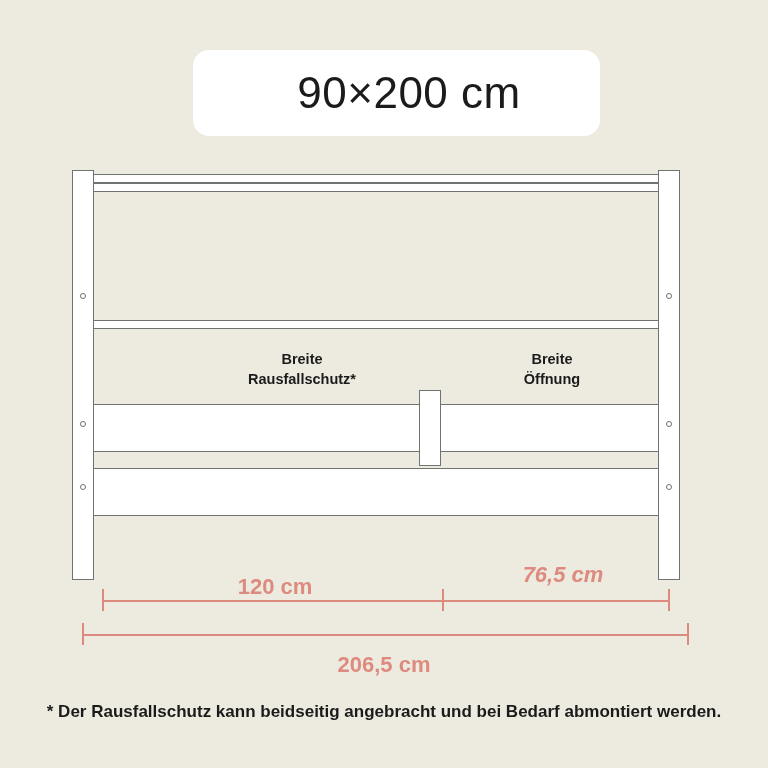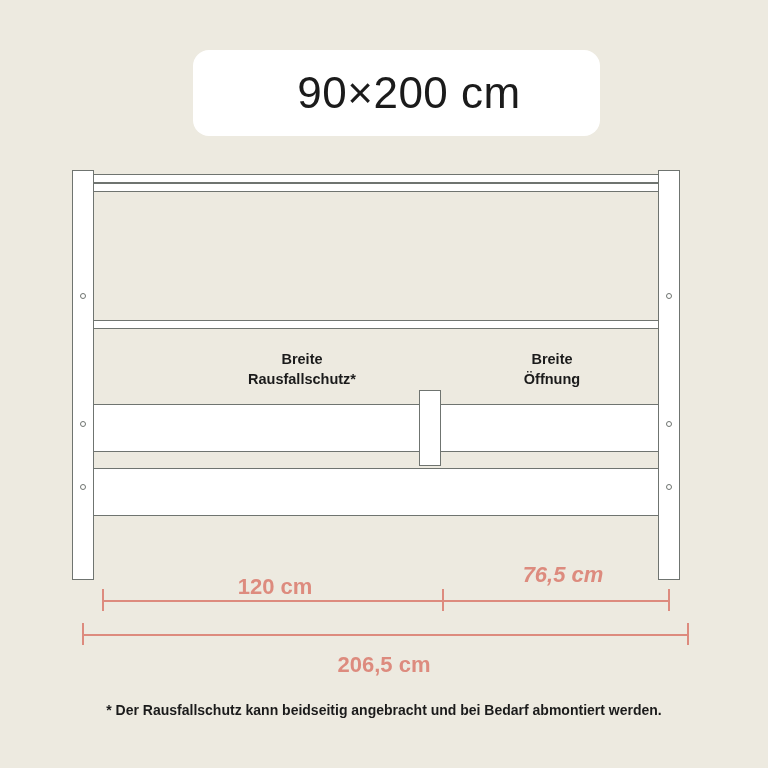--- a/index.html
+++ b/index.html
@@ -145,21 +145,21 @@
     white-space: nowrap;
   }
 
   
   .footnote {
     position: absolute;
     left: 0;
     top: 702px;
     width: 768px;
     text-align: center;
-    font-size: 14px;
+    font-size: 17px;
     font-weight: bold;
     color: #1b1b1b;
   }
 </style>
 </head>
 <body>
 
 <div id="stage">
 
   <div class="title-pill">

